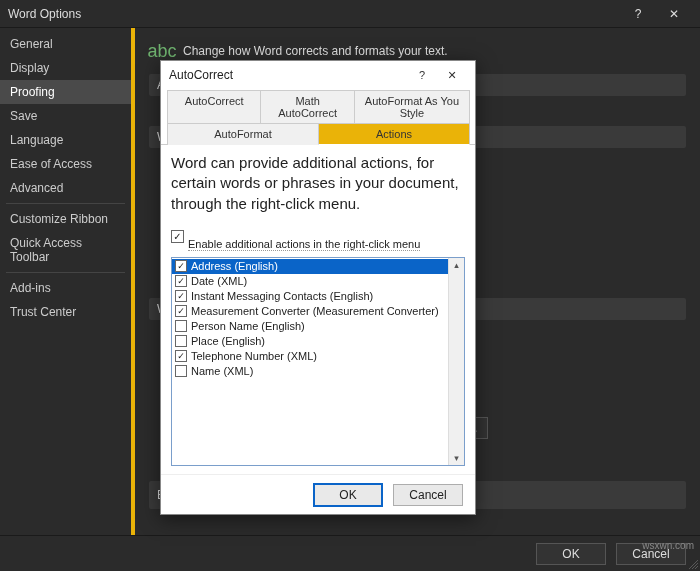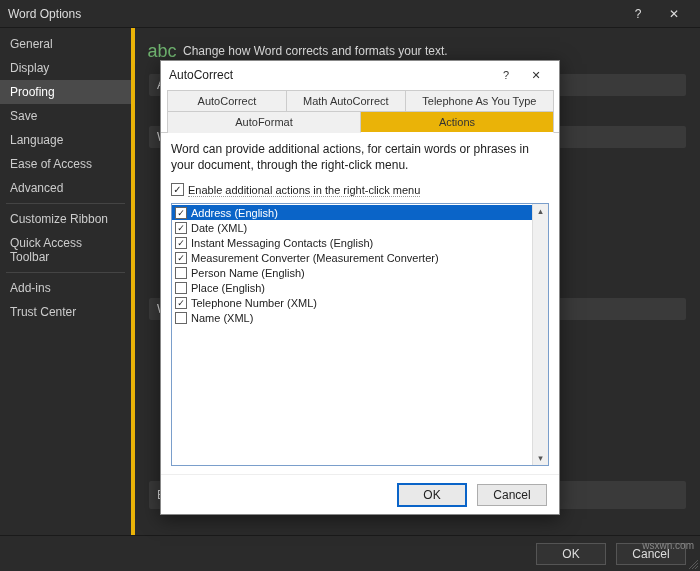--- a/index.html
+++ b/index.html
@@ -24,34 +24,34 @@
 .ws-row { display:flex; align-items:center; gap:8px; padding:2px 0 2px 14px; font-size:12px;color:#ccc;}
 .drop { background:#333;border:1px solid #555;padding:2px 6px;display:flex;align-items:center;gap:8px;}
 .drop .arrow { font-size:9px; }
 .darkbtn { background:#333;border:1px solid #555;padding:3px 10px;color:#ddd;cursor:pointer;font-size:12px;}
 .wo-footer { height: 36px; background:#2b2b2b; border-top:1px solid #1a1a1a; display:flex; justify-content:flex-end; align-items:center; gap:10px; padding:0 14px;}
 .watermark { position:absolute; right:6px; bottom:20px; font-size:10px; color:#888; z-index:1000; }
 .resize-grip { position:absolute; right:2px; bottom:2px; width:12px;height:12px; z-index:1000; opacity:.5;}
 .resize-grip svg { width:12px;height:12px;}
 
 
-.ac-dialog { position:absolute; left:160px; top:60px; width:400px; height:455px; background:#fff; color:#222; border:1px solid #888; box-shadow:0 4px 18px rgba(0,0,0,.5); z-index:500; display:flex; flex-direction:column; font-size:11px;}
+.ac-dialog { position:absolute; left:160px; top:60px; width:316px; height:455px; background:#fff; color:#222; border:1px solid #888; box-shadow:0 4px 18px rgba(0,0,0,.5); z-index:500; display:flex; flex-direction:column; font-size:11px;}
 .ac-title { height:28px; display:flex; align-items:center; padding:0 8px; }
 .ac-title .t { flex:1; font-size:12px; color:#222;}
 .ac-title .tbtn { width:30px;height:28px;display:flex;align-items:center;justify-content:center;cursor:pointer;color:#333;}
 .ac-tabs { display:flex; flex-wrap:wrap; border-bottom:1px solid #ccc; padding:0 6px;}
 .ac-tab { padding:4px 10px; border:1px solid #ccc; border-bottom:none; margin-right:-1px; background:#f0f0f0; color:#333; cursor:pointer; font-size:11px; position:relative; top:1px;}
 .ac-tab.row2 { flex:1; text-align:center;}
 .ac-tab.selected { background:#eab308; font-weight:normal; z-index:2; border-bottom:1px solid #fff;}
 .ac-tabrow { display:flex; width:100%; }
 .ac-body { flex:1; padding:8px 10px; overflow:hidden; display:flex; flex-direction:column;}
-.ac-desc { font-size:12px; color:#222; line-height:1.35; margin-bottom:6px;}
+.ac-desc { font-size:15px; color:#222; line-height:1.35; margin-bottom:6px;}
 .ac-chkrow { display:flex; align-items:center; gap:4px; font-size:11px; margin-bottom:4px;}
 .ac-chkrow .box { width:13px;height:13px;border:1px solid #666;display:inline-flex;align-items:center;justify-content:center;font-size:10px;color:#222;background:#fff;}
-.fieldlabel { font-size:11px; margin:5px 0 2px 0; border-bottom:1px dotted #999; display:inline-block;}
+.fieldlabel { font-size:11px; margin:18px 0 2px 0; border-bottom:1px dotted #999; display:inline-block;}
 .ac-list { flex:1; border:1px solid #7a9ecb; background:#fff; overflow:hidden; display:flex;}
 .ac-list-inner { flex:1; overflow:hidden; padding:1px 0;}
 .ac-list-sb { width:16px; background:#f0f0f0; border-left:1px solid #ddd; display:flex;flex-direction:column;justify-content:space-between;align-items:center; padding:2px 0;}
 .ac-list-sb .ar { font-size:9px; color:#555; cursor:pointer;}
 .li { display:flex; align-items:center; gap:4px; font-size:11px; padding:0 3px; height:15px; cursor:pointer;}
 .li .box { width:12px;height:12px;border:1px solid #666;display:inline-flex;align-items:center;justify-content:center;font-size:9px;color:#222;background:#fff; flex-shrink:0;}
 .li.selected { background:#0a64c8; color:#fff;}
 .ac-footer { height:40px; display:flex; justify-content:flex-end; align-items:center; gap:10px; padding:0 12px; border-top:1px solid #eee;}
 .winbtn { min-width:70px; padding:3px 10px; background:#e9e9e9; border:1px solid #adadad; color:#222; cursor:pointer; font-size:12px;}
 .winbtn.primary { border:2px solid #0a64c8; background:#e9e9e9;}
@@ -160,21 +160,21 @@
 <div class="ac-dialog">
   <div class="ac-title">
     <span class="t">AutoCorrect</span>
     <span class="tbtn">?</span>
     <span class="tbtn">✕</span>
   </div>
   <div class="ac-tabs">
     <div class="ac-tabrow">
       <span class="ac-tab" style="flex:1;text-align:center;">AutoCorrect</span>
       <span class="ac-tab" style="flex:1;text-align:center;">Math AutoCorrect</span>
-      <span class="ac-tab" style="flex:1.3;text-align:center;">Telephone As You Type</span>
+      <span class="ac-tab" style="flex:1.3;text-align:center;">AutoFormat As You Style</span>
     </div>
     <div class="ac-tabrow">
       <span class="ac-tab row2">AutoFormat</span>
       <span class="ac-tab row2 selected">Actions</span>
     </div>
   </div>
   <div class="ac-body">
     <div class="ac-desc">Word can provide additional actions, for certain words or phrases in your document, through the right-click menu.</div>
     <div class="ac-chkrow">
       <span class="box">✓</span>

